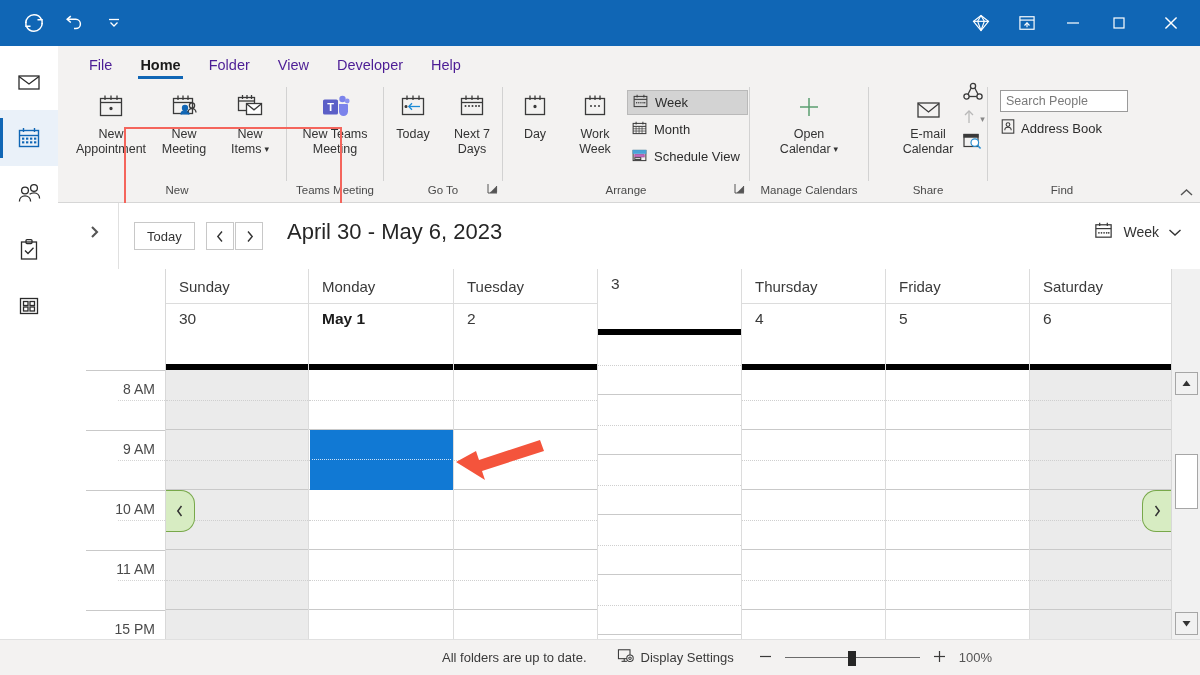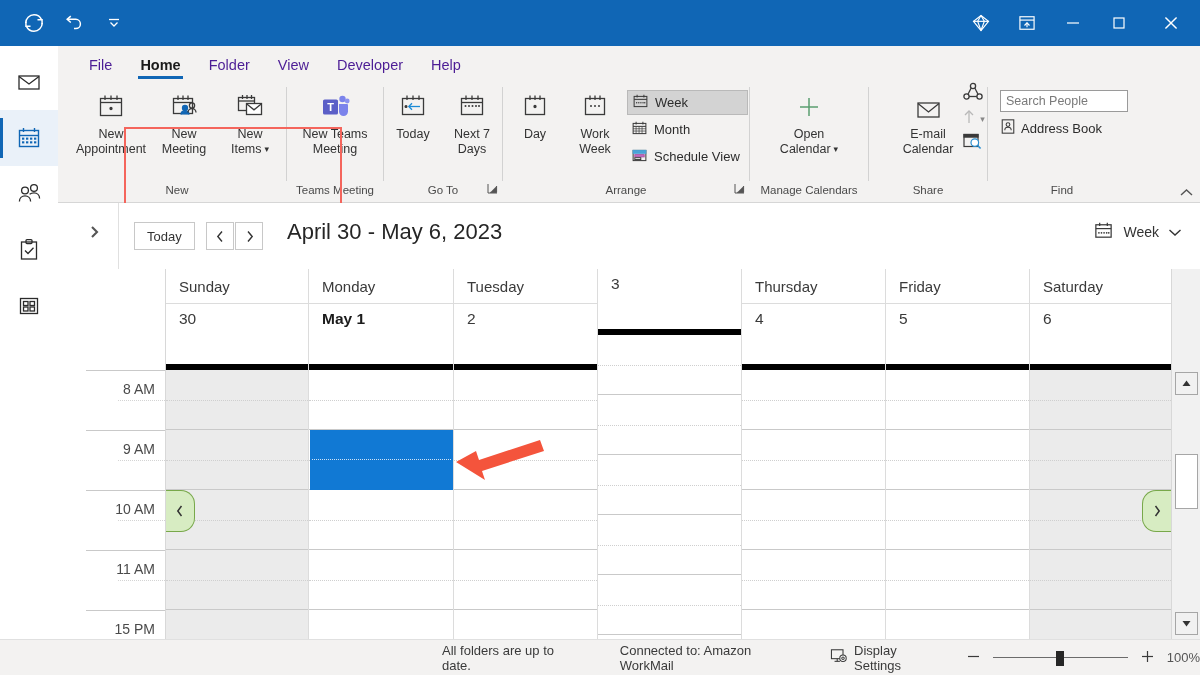--- a/index.html
+++ b/index.html
@@ -882,21 +882,20 @@
   <div class="annot">
     <svg width="120" height="70" viewBox="0 0 120 70">
       <g fill="#f4543c">
         <polygon points="16,27 36,16 39,25 100,5 104,16 42,36 45,45"></polygon>
       </g>
     </svg>
   </div>
 
   <div class="statusbar">
     <div class="sb-seg" style="margin-left:442px;">All folders are up to date.</div>
-    <div class="sb-seg" style="margin-left:40px;">Connected to: Amazon WorkMail</div>
     <div class="sb-seg" style="margin-left:30px; gap:6px;">
       <span>
         <svg width="18" height="16" viewBox="0 0 20 18" fill="none" stroke="#3a3a3a" stroke-width="1.2">
           <rect x="1.5" y="2" width="13" height="10"></rect>
           <line x1="5" y1="15" x2="11" y2="15"></line>
             <line x1="8" y1="12" x2="8" y2="15"></line>
           <circle cx="14.5" cy="11.5" r="3.6" fill="#fff"></circle>
           <circle cx="14.5" cy="11.5" r="1.4"></circle>
         </svg>
       </span>

